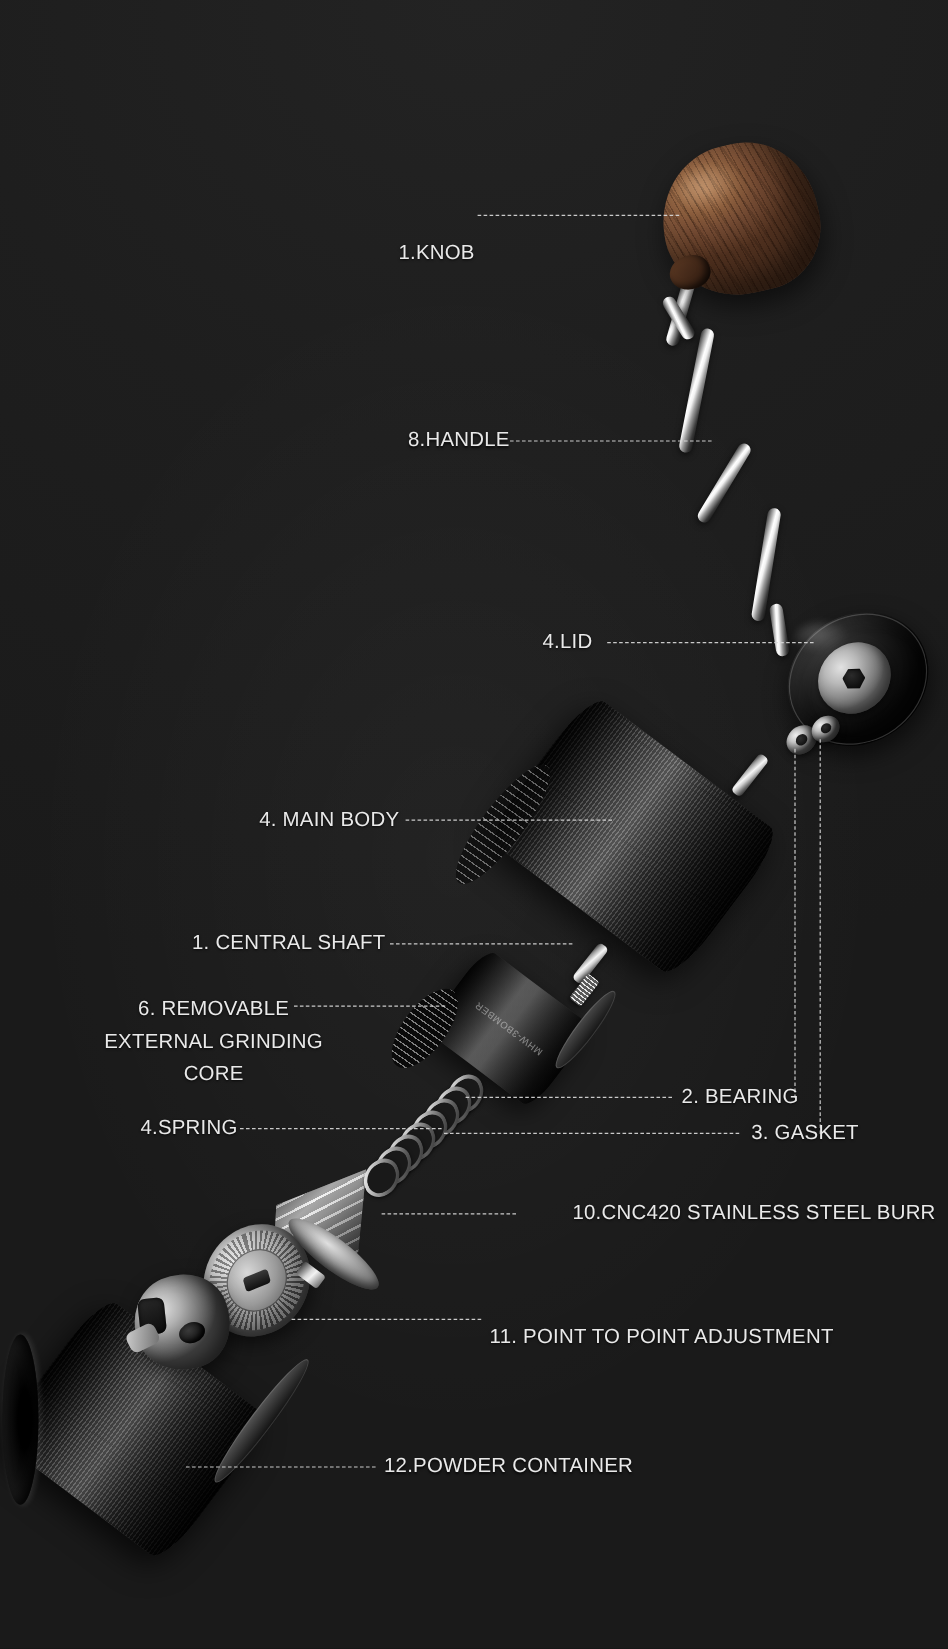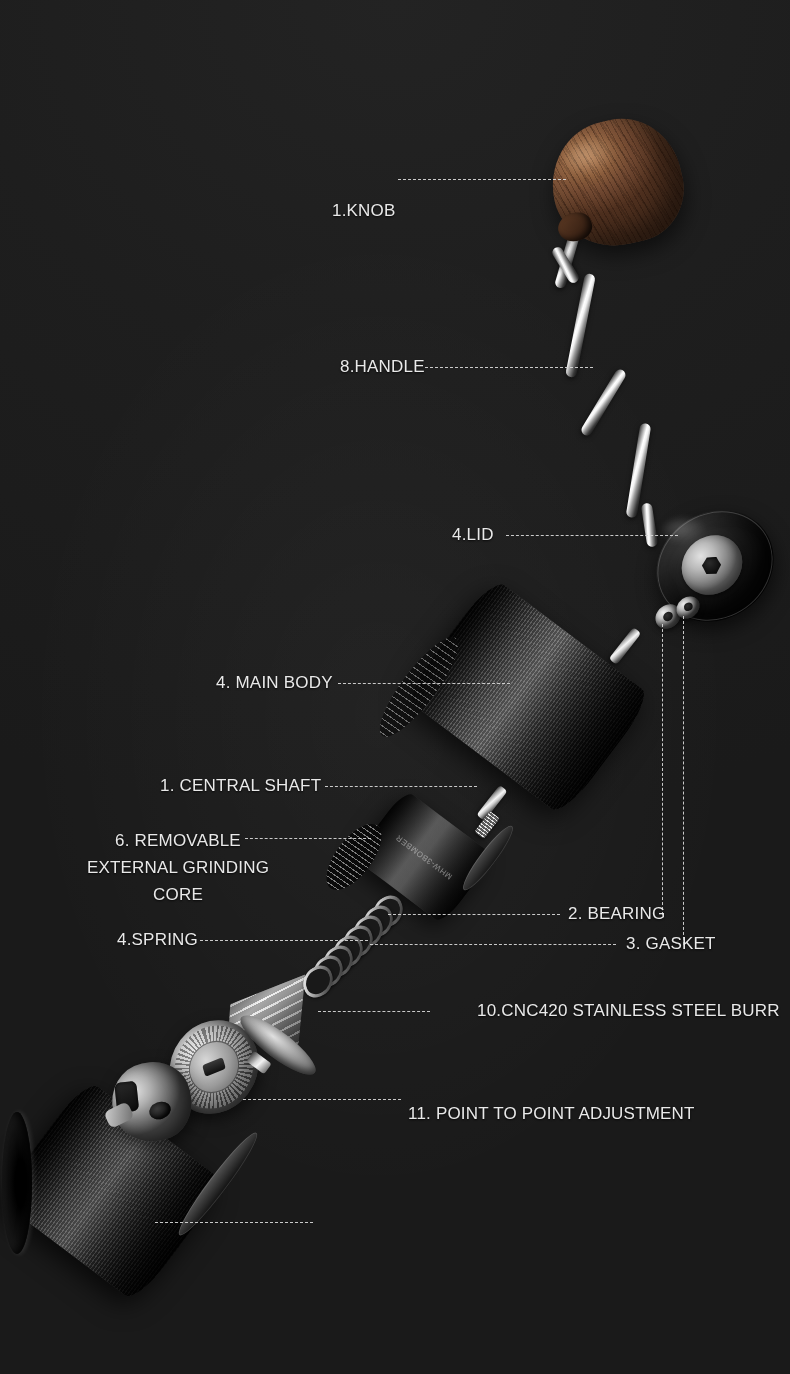--- a/index.html
+++ b/index.html
@@ -555,14 +555,15 @@
   <div class="label" style="left:568px;top:903px;">2. BEARING</div>
 
   <div class="label" style="left:626px;top:933px;">3. GASKET</div>
 
   <div class="label" style="left:117px;top:929px;">4.SPRING</div>
 
   <div class="label" style="left:436px;top:1000px;margin-left:41px;">10.CNC420 STAINLESS STEEL BURR</div>
 
   <div class="label" style="left:408px;top:1088px;margin-top:15px;">11. POINT TO POINT ADJUSTMENT</div>
 
+  <div class="label" style="left:320px;top:1211px;">12.POWDER CONTAINER</div>
 
 </div>
 
 </body></html>

